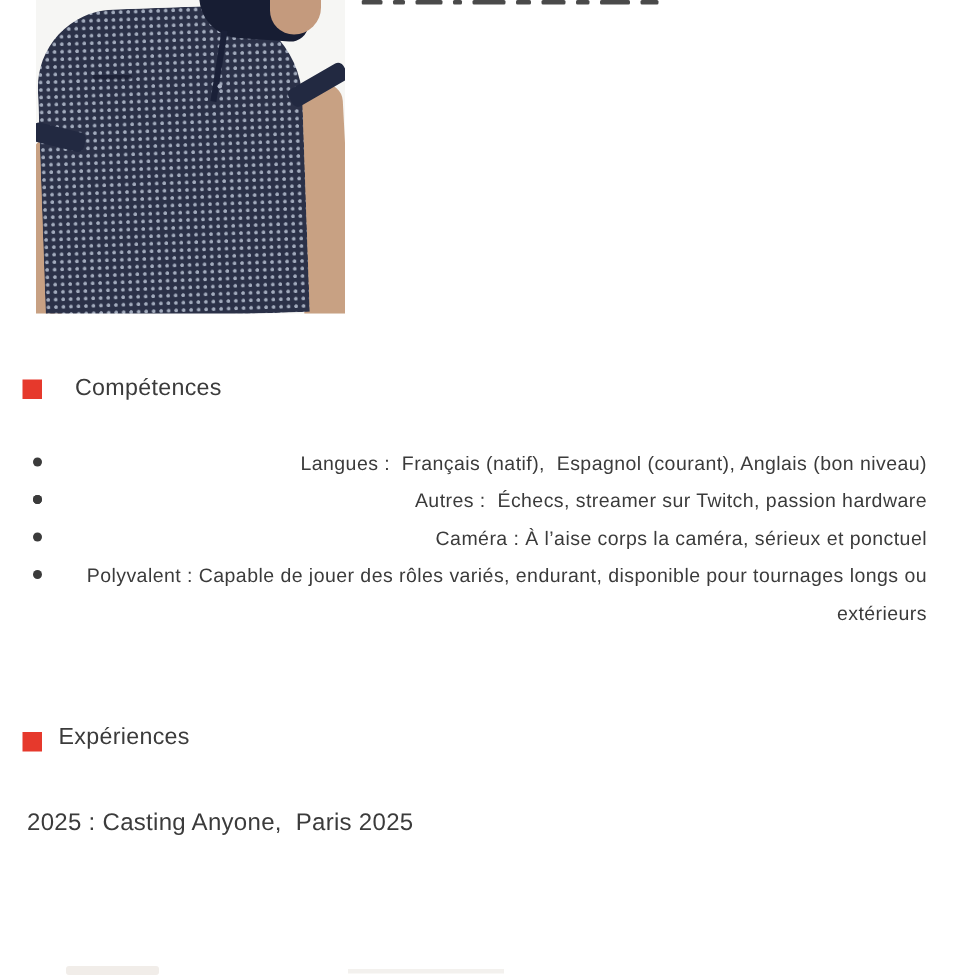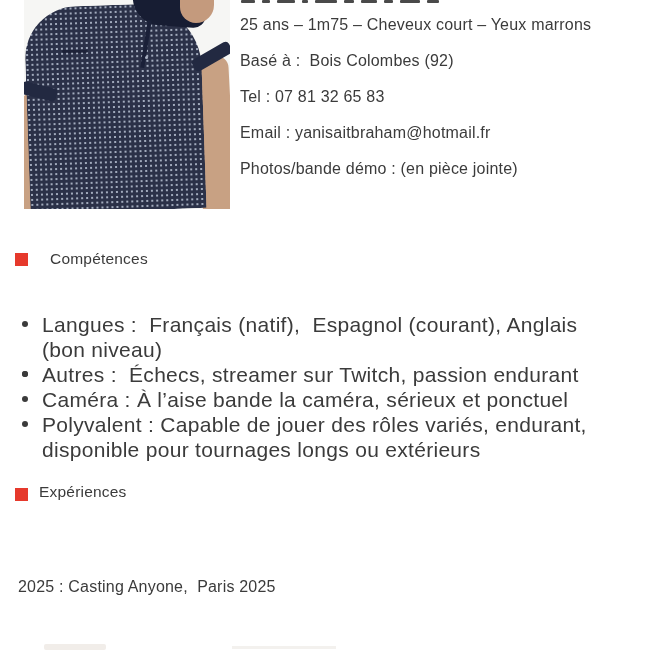--- a/index.html
+++ b/index.html
@@ -39,28 +39,28 @@
   .contact{position:absolute;left:240px;top:14px;font-size:16px;letter-spacing:0.2px;}
   .cline{margin-bottom:14px;line-height:22px;white-space:pre-wrap;}
 
   
   .section{position:absolute;left:15px;display:flex;align-items:center;gap:11px;font-size:15.5px;letter-spacing:0.2px;}
   .sec-comp{top:250px;gap:22px;}
   .sec-exp{top:483px;align-items:flex-end;}
   .sq{width:13px;height:13px;background:#e6392c;flex:0 0 auto;}
 
   
-  .skills{position:absolute;left:18px;top:312px;width:600px;list-style:none;margin:0;padding:0;font-size:21px;letter-spacing:0.3px;}
+  .skills{position:absolute;left:18px;top:296px;width:600px;list-style:none;margin:0;padding:0;font-size:13px;letter-spacing:0.3px;text-align:right;}
   .skills li{position:relative;padding-left:24px;line-height:25px;}
   .skills .dot{position:absolute;left:4px;top:9px;width:6px;height:6px;border-radius:50%;background:#3b3b3b;}
   .skills .txt{white-space:pre-wrap;}
 
   
   .exp{position:absolute;left:18px;top:538px;font-size:16px;letter-spacing:0.2px;}
-  .exp-line{margin-bottom:12px;line-height:22px;white-space:pre-wrap;margin-top:38px;}
+  .exp-line{margin-bottom:12px;line-height:22px;white-space:pre-wrap;}
 
   
   .clipped-bottom-a{position:absolute;left:44px;top:644px;width:62px;height:6px;background:#f1ede9;border-radius:2px;}
   .clipped-bottom-b{position:absolute;left:232px;top:646px;width:104px;height:3px;background:#f3f1ee;}
 </style>
 </head>
 <body>
 
 <div class="page">
 
@@ -83,48 +83,41 @@
     <span class="torso"></span>
     <span class="cuff cuff-left"></span>
     <span class="cuff cuff-right"></span>
     <span class="collar"></span>
     <span class="placket"></span>
     <span class="button-dot"></span>
     <span class="neck"></span>
     <span class="pocket-mark"></span>
   </div>
 
-  <div class="contact">
-    <div class="cline">25 ans – 1m75 – Cheveux court – Yeux marrons</div>
-    <div class="cline">Basé à :  Bois Colombes (92)</div>
-    <div class="cline">Tel : 07 81 32 65 83</div>
-    <div class="cline">Email : yanisaitbraham@hotmail.fr</div>
-    <div class="cline">Photos/bande démo : (en pièce jointe)</div>
-  </div>
 
   <div class="section sec-comp">
     <span class="sq"></span>
     <span>Compétences</span>
   </div>
 
   <ul class="skills">
     <li>
       <span class="dot"></span>
       <span class="txt">Langues :  Français (natif),  Espagnol (courant), Anglais (bon niveau)</span>
     </li>
     <li>
       <span class="dot"></span>
     </li>
     <li>
       <span class="dot"></span>
-      <span class="txt">Autres :  Échecs, streamer sur Twitch, passion endurant</span>
+      <span class="txt">Autres :  Échecs, streamer sur Twitch, passion hardware</span>
     </li>
     <li>
       <span class="dot"></span>
-      <span class="txt">Caméra : À l’aise bande la caméra, sérieux et ponctuel</span>
+      <span class="txt">Caméra : À l’aise corps la caméra, sérieux et ponctuel</span>
     </li>
     <li>
       <span class="dot"></span>
       <span class="txt">Polyvalent : Capable de jouer des rôles variés, endurant, disponible pour tournages longs ou extérieurs</span>
     </li>
   </ul>
 
   <div class="section sec-exp">
     <span class="sq"></span>
     <span>Expériences</span>

